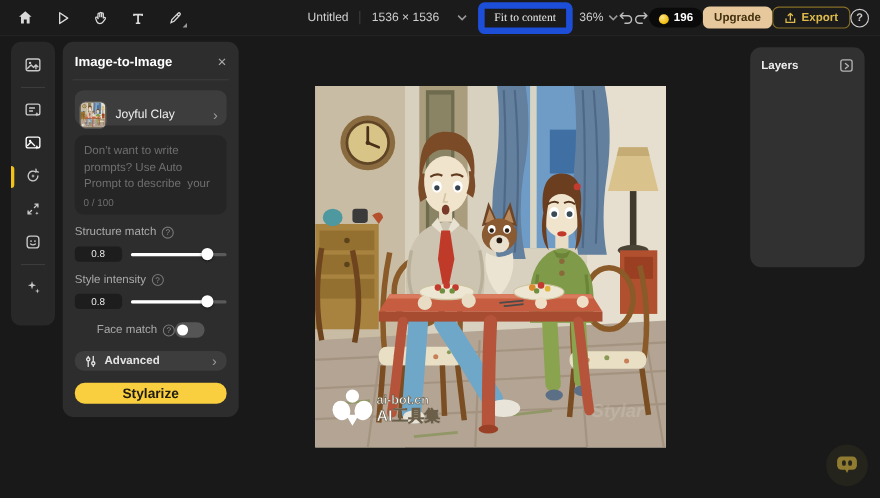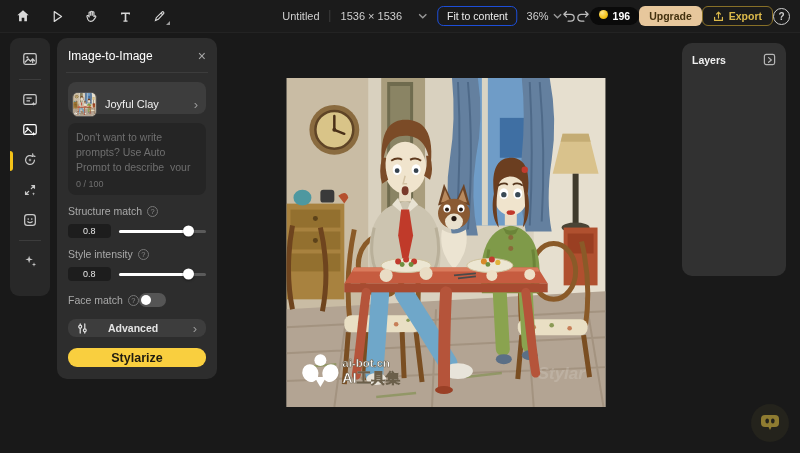--- a/index.html
+++ b/index.html
@@ -13,27 +13,27 @@
   .tb-left { display:flex; align-items:center; gap:8px; }
   .tool-btn { width:26px; height:22px; display:flex; align-items:center; justify-content:center;
               border-radius:5px; cursor:pointer; position:relative; color:#d9d9d9; }
   .tool-btn svg { display:block; }
   .corner-caret { position:absolute; right:2px; bottom:2px; width:0; height:0;
                   border-left:4px solid transparent; border-bottom:4px solid #9a9a9a; }
   .tb-center { position:absolute; left:50%; transform:translateX(-50%); display:flex;
                align-items:center; gap:10px; font-size:11px; color:#cfcfcf; }
   .tb-sep { width:1px; height:12px; background:#3d3d3d; }
   .size-group { display:flex; align-items:center; gap:16px; cursor:pointer; }
-  .fit-btn { border:1px solid #1d4ed8; border-radius:6px; padding:3px 9px; font-size:10.5px;
-             color:#ececec; background:transparent; cursor:pointer; font-family:Liberation Sans, sans-serif; }
+  .fit-btn { border:6px solid #1d4ed8; border-radius:6px; padding:3px 9px; font-size:10.5px;
+             color:#ececec; background:transparent; cursor:pointer; font-family:Liberation Serif, serif; }
   .tb-right { margin-left:auto; display:flex; align-items:center; gap:0; }
   .zoom-group { display:flex; align-items:center; gap:4px; font-size:11px; color:#cfcfcf; cursor:pointer; }
   .icon-plain { color:#bdbdbd; cursor:pointer; display:flex; }
   .credits-pill { background:#0a0a0a; border-radius:11px; padding:3px 9px; display:flex;
-                  align-items:flex-start; gap:5px; cursor:pointer; }
+                  align-items:flex-end; gap:5px; cursor:pointer; }
   .coin { width:9px; height:9px; border-radius:50%;
           background:radial-gradient(circle at 35% 30%, #ffe58a, #f3c218 60%, #c89607); }
   .credits-pill b { font-size:10.5px; color:#ffffff; }
   .upgrade-btn { background:#e7c79c; color:#43310f; border:none; border-radius:6px;
                  padding:4px 10px; font-size:10.5px; font-weight:bold; cursor:pointer; font-family:inherit; }
   .export-btn { background:transparent; color:#dcba4b; border:1px solid #876f27; border-radius:6px;
                 padding:3px 10px; font-size:10.5px; font-weight:bold; cursor:pointer;
                 display:flex; align-items:center; gap:5px; font-family:inherit; }
   .help-btn { width:17px; height:17px; border:1.3px solid #cfcfcf; border-radius:50%;
               display:flex; align-items:center; justify-content:center; font-size:10px;
@@ -50,21 +50,21 @@
               justify-content:center; color:#c9c9c9; cursor:pointer; position:relative; }
   .rail-btn.active { color:#ffffff; }
   .rail-divider { width:22px; height:1px; background:#3c3c3c; margin:3px 0; }
   .active-bar { position:absolute; left:0; top:113px; width:3px; height:20px;
                 background:#f3c218; border-radius:0 3px 3px 0; }
 
   
   .panel { position:absolute; left:57px; top:10px; width:160px; height:341px; background:#2d2d2d;
            border-radius:10px; padding:11px 11px 12px; display:flex; flex-direction:column; }
   .panel-header { display:flex; align-items:center; justify-content:space-between; }
-  .panel-title { font-size:12px; font-weight:normal; color:#ffffff; }
+  .panel-title { font-size:12px; font-weight:bold; color:#ffffff; }
   .close-x { font-size:14px; color:#a8a8a8; cursor:pointer; line-height:1; }
   .panel-hr { border:none; border-top:1px solid #3c3c3c; margin:9px -2px 9px; }
   .style-row { background:#3d3d3d; border-radius:8px; height:32px; display:flex; align-items:center;
                padding:12px 8px 0 4px; gap:8px; cursor:pointer; }
   .style-thumb { width:25px; height:25px; border-radius:6px; overflow:hidden; border:1px solid #555;
                  flex-shrink:0; background:#7a6a4f; }
   .style-thumb svg { width:100%; height:100%; display:block; }
   .style-name { font-size:11px; color:#f0f0f0; flex:1; }
   .chev { color:#9a9a9a; font-size:13px; line-height:1; }
   .prompt-box { margin-top:9px; background:#252525; border-radius:8px; height:92px; position:relative;
@@ -80,36 +80,36 @@
   .ctl-label { display:flex; align-items:center; gap:5px; font-size:10.5px; color:#a9a9a9; margin-top:10px; }
   .info-dot { width:11px; height:11px; border:1px solid #777; border-radius:50%; font-size:7.5px;
               color:#8a8a8a; display:inline-flex; align-items:center; justify-content:center; cursor:pointer; }
   .slider-row { display:flex; align-items:center; gap:8px; margin-top:7px; }
   .val-chip { background:#1d1d1d; border-radius:4px; font-size:9px; color:#e8e8e8;
               padding:2px 15px; min-width:22px; text-align:center; }
   .track { flex:1; height:3px; background:#5a5a5a; border-radius:2px; position:relative; cursor:pointer; }
   .track-fill { height:100%; background:#ffffff; border-radius:2px; position:relative; }
   .thumb { position:absolute; right:-6px; top:50%; transform:translateY(-50%); width:11px; height:11px;
            background:#ffffff; border-radius:50%; box-shadow:0 1px 2px rgba(0,0,0,.5); }
-  .face-row { display:flex; align-items:center; justify-content:flex-start; margin-top:12px; }
+  .face-row { display:flex; align-items:center; justify-content:center; margin-top:12px; }
   .toggle { width:27px; height:14px; background:#555555; border-radius:8px; position:relative; cursor:pointer; }
   .toggle .knob { position:absolute; left:2px; top:2px; width:10px; height:10px; background:#ffffff;
                   border-radius:50%; }
   .advanced-row { margin-top:12px; background:#3d3d3d; border-radius:8px; height:26px; display:flex;
-                  align-items:center; padding:0 9px; gap:20px; cursor:pointer; }
+                  align-items:center; padding:0 9px; gap:7px; cursor:pointer; }
   .advanced-label { flex:1; font-size:10.5px; color:#e3e3e3; font-weight:bold; }
   .stylarize-btn { margin-top:11px; background:#f9cf3f; border:none; border-radius:9px; height:28px;
                    font-size:12.5px; font-weight:bold; color:#201c10; cursor:pointer; font-family:inherit; }
 
   
   .canvas-img { position:absolute; left:286px; top:50px; width:320px; height:329px; overflow:hidden; }
   .canvas-img svg { display:block; width:100%; height:100%; }
 
   
-  .layers { position:absolute; right:14px; top:15px; width:104px; height:233px; background:#313131;
+  .layers { position:absolute; right:14px; top:15px; width:104px; height:200px; background:#313131;
             border-radius:10px; padding:10px 10px; }
   .layers-head { display:flex; align-items:center; justify-content:space-between; }
   .layers-title { font-size:10.5px; font-weight:bold; color:#f0f0f0; }
   .layer-row { margin-top:11px; display:flex; align-items:center; gap:8px; cursor:pointer;
                border-radius:6px; padding:2px; }
   .layer-thumb { width:22px; height:22px; border-radius:4px; overflow:hidden; border:1px solid #4a4a4a;
                  background:#7a6a4f; flex-shrink:0; }
   .layer-thumb svg { width:100%; height:100%; display:block; }
   .layer-name { font-size:10.5px; color:#e0e0e0; }
 

